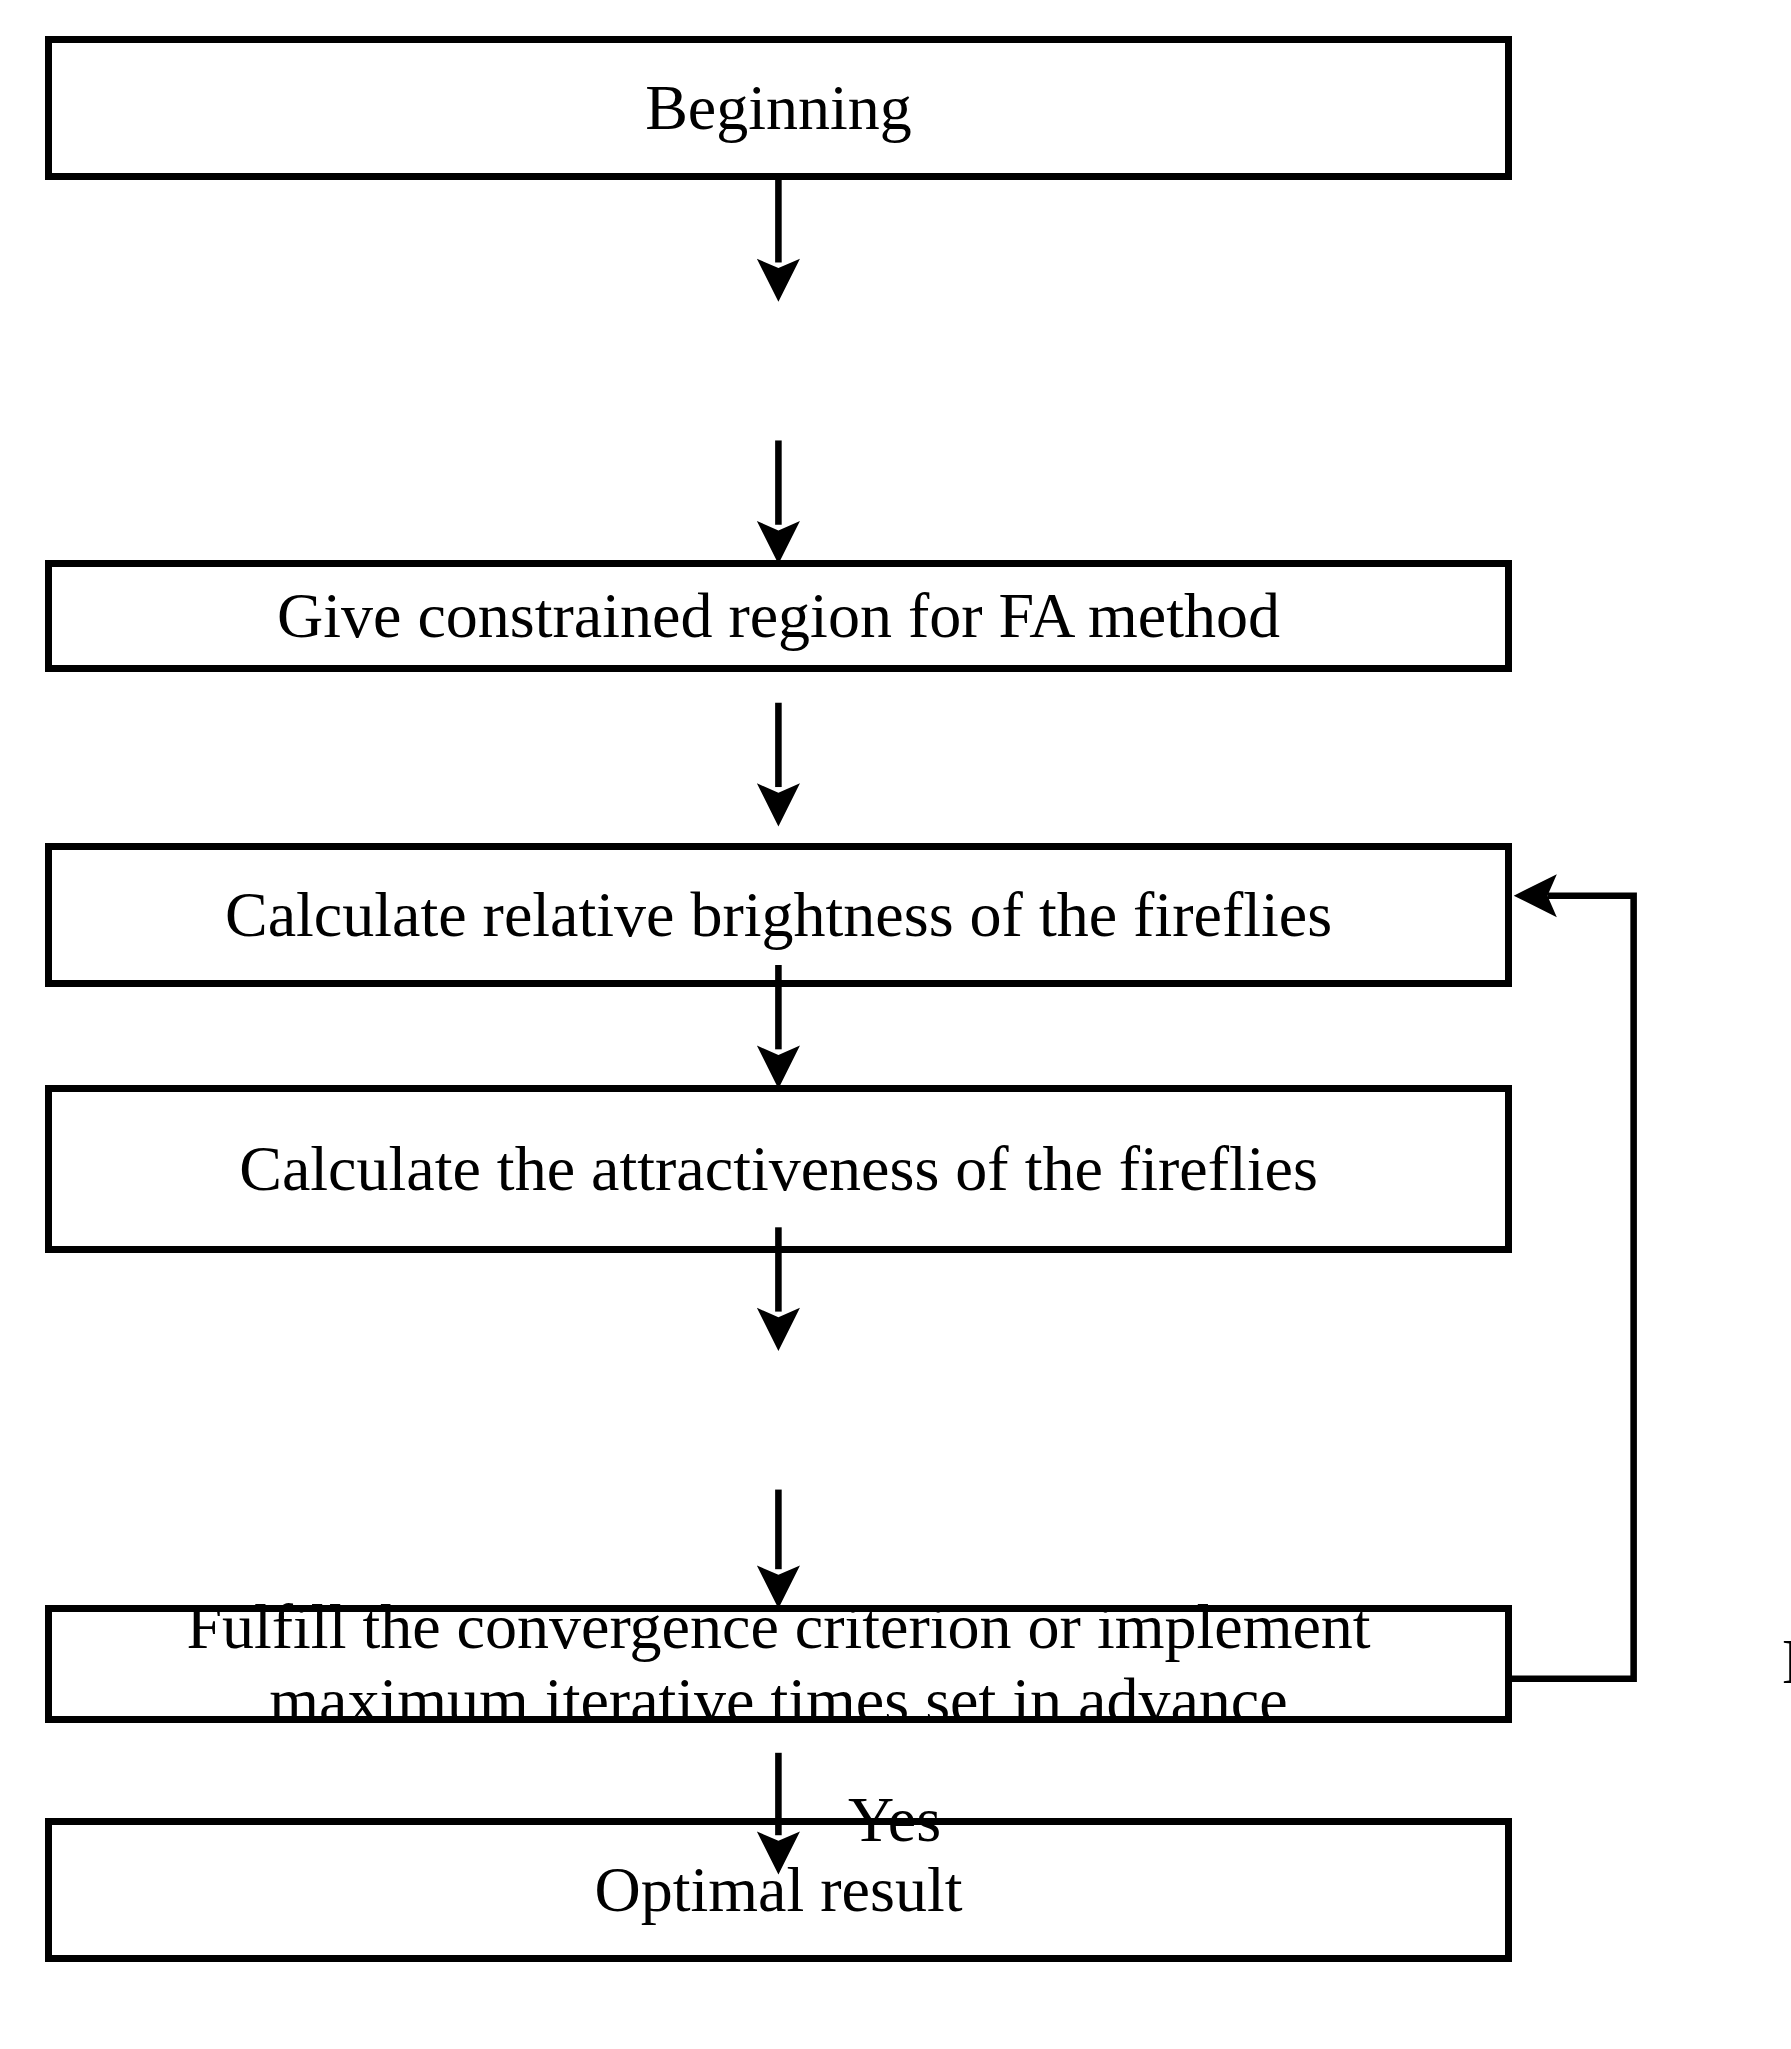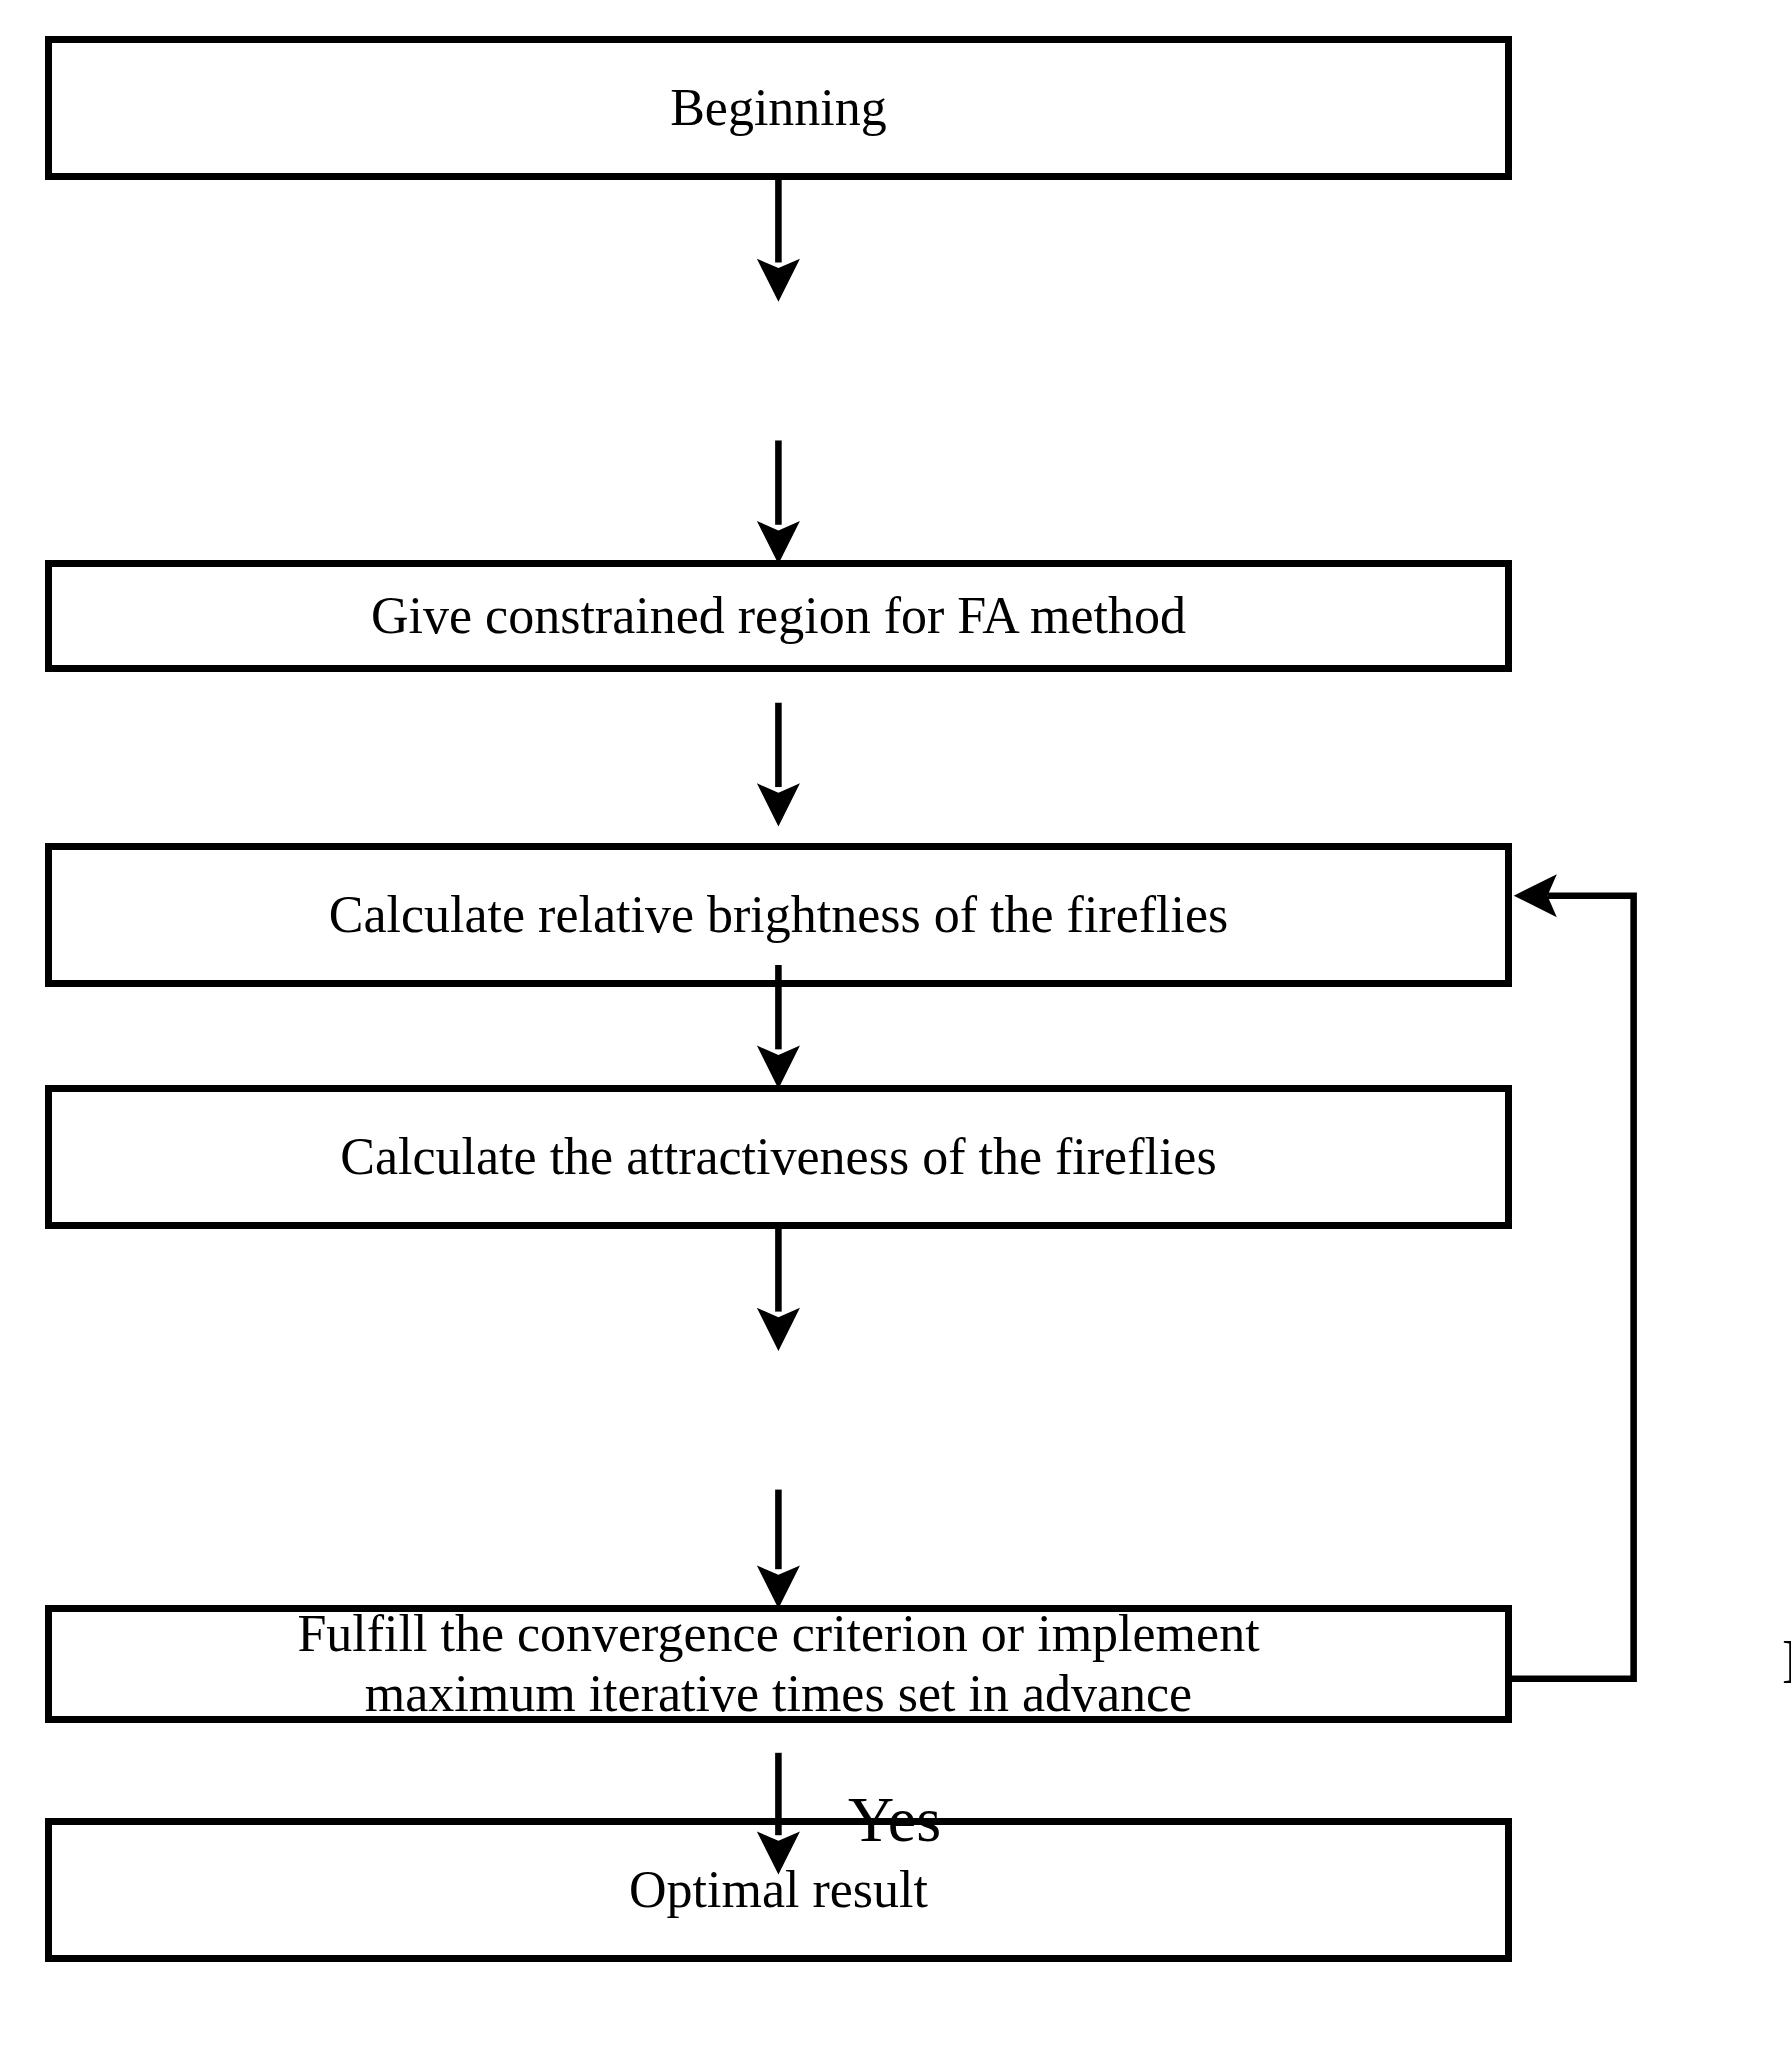--- a/index.html
+++ b/index.html
@@ -20,30 +20,30 @@
     position: absolute;
     left: 45px;
     width: 1467px;
     box-sizing: border-box;
     border: 7.5px solid #000000;
     background: #ffffff;
     display: flex;
     align-items: center;
     justify-content: center;
     text-align: center;
-    font-size: 52px;
+    font-size: 64px;
     line-height: 1.15;
     white-space: pre-line;
     padding: 0 56px;
   }
   .n1 { top: 36px;   height: 144px; }
   .n2 { top: 298px;  height: 144px; }
   .n3 { top: 560px;  height: 112px; }
   .n4 { top: 823px;  height: 144px; margin-top: 20px; }
-  .n5 { top: 1085px; height: 144px; }
+  .n5 { top: 1085px; height: 168px; }
   .n6 { top: 1347px; height: 144px; }
   .n7 { top: 1605px; height: 118px; }
   .n8 { top: 1818px; height: 144px; }
   .edge-label {
     position: absolute;
     font-size: 64px;
     line-height: 1;
   }
   .yes { left: 848px;  top: 1788px; text-align: center; }
   .no  { left: 1782px; top: 1630px; }

